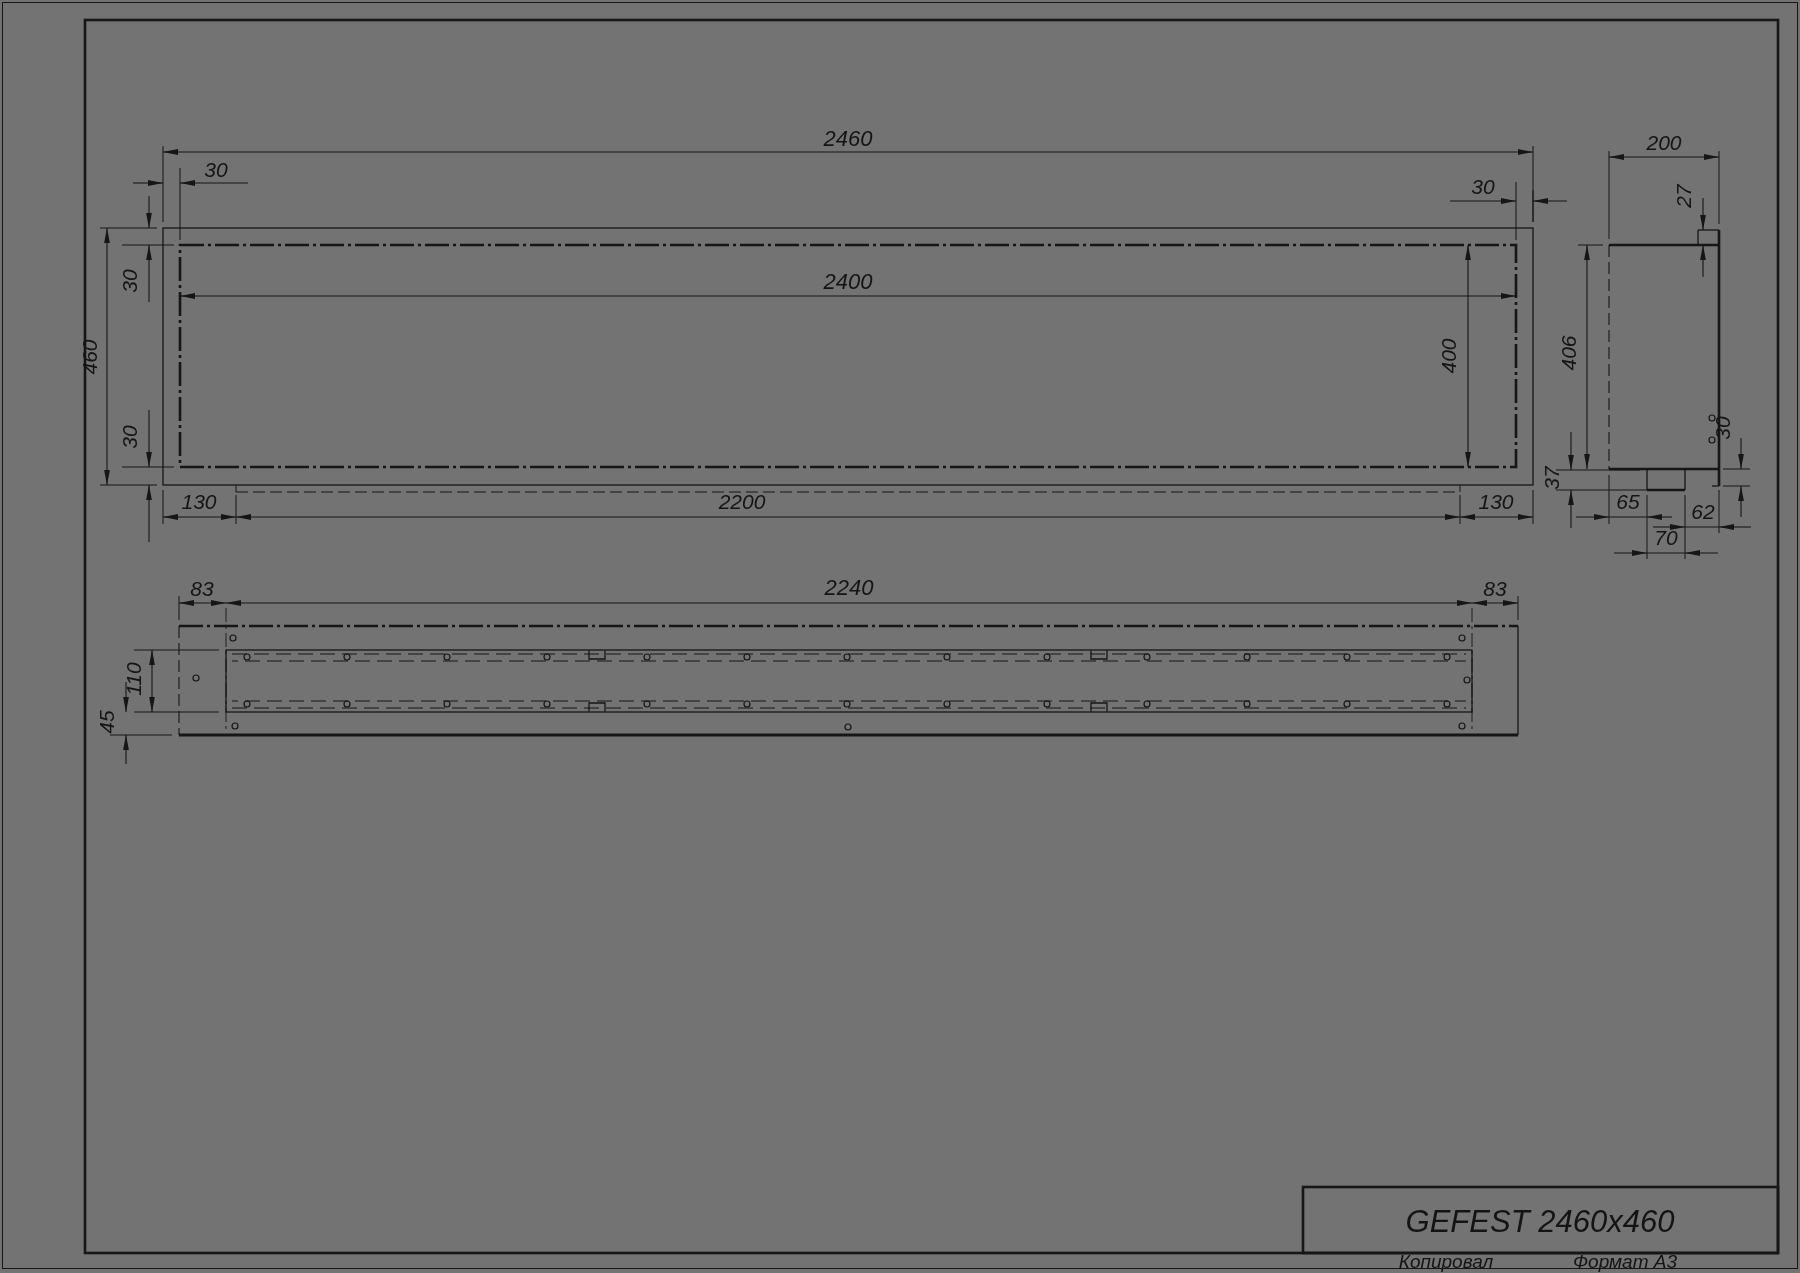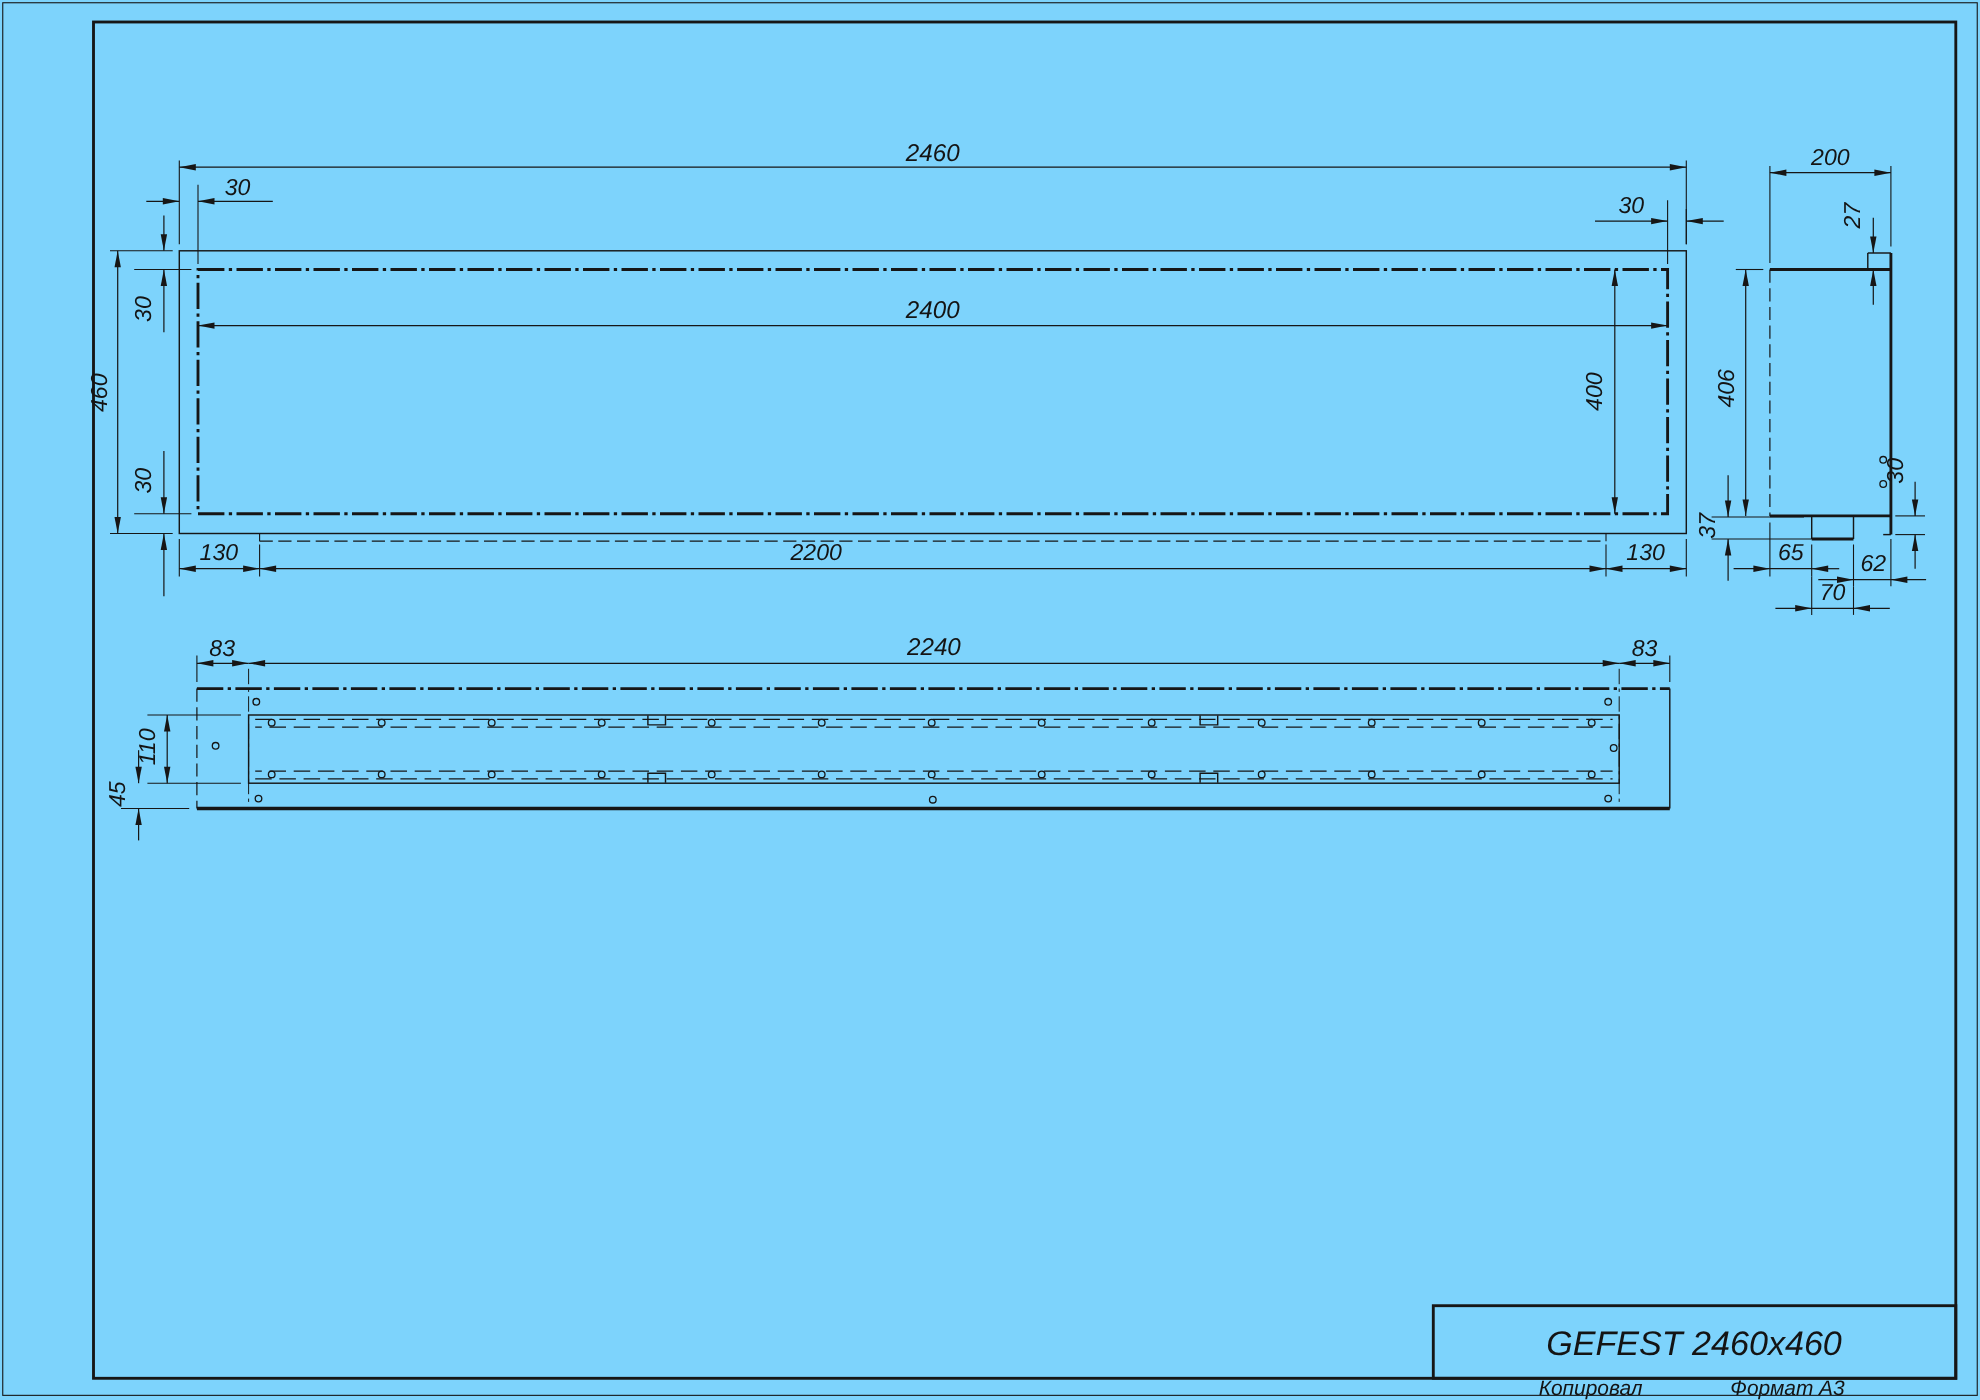--- a/index.html
+++ b/index.html
@@ -1,16 +1,16 @@
 <!DOCTYPE html>
 <html><head>
 <meta charset="utf-8">
 <style>
   html,body{margin:0;padding:0;background:#e8e8e8;}
-  #sheet{position:relative;width:1800px;height:1273px;background:#7dd3fc;margin:0 auto;
+  #sheet{position:relative;width:1800px;height:1273px;background:#737373;margin:0 auto;
          font-family:"Liberation Sans",sans-serif;}
   svg{position:absolute;left:0;top:0;}
   .tn{stroke:#161616;stroke-width:1.3;fill:none;}
   .tk{stroke:#161616;stroke-width:2.6;fill:none;}
   .tk3{stroke:#161616;stroke-width:3;fill:none;}
   .hd{stroke:#161616;stroke-width:2.6;fill:none;stroke-dasharray:24 4 3 4;}
   .hdt{stroke:#161616;stroke-width:1.1;fill:none;stroke-dasharray:12 5;}
   .dd{stroke:#161616;stroke-width:1.1;fill:none;stroke-dasharray:15 7;}
   .cl{stroke:#161616;stroke-width:0.9;fill:none;stroke-dasharray:14 4 3 4;}
   .xl{stroke:#161616;stroke-width:1;fill:none;}

